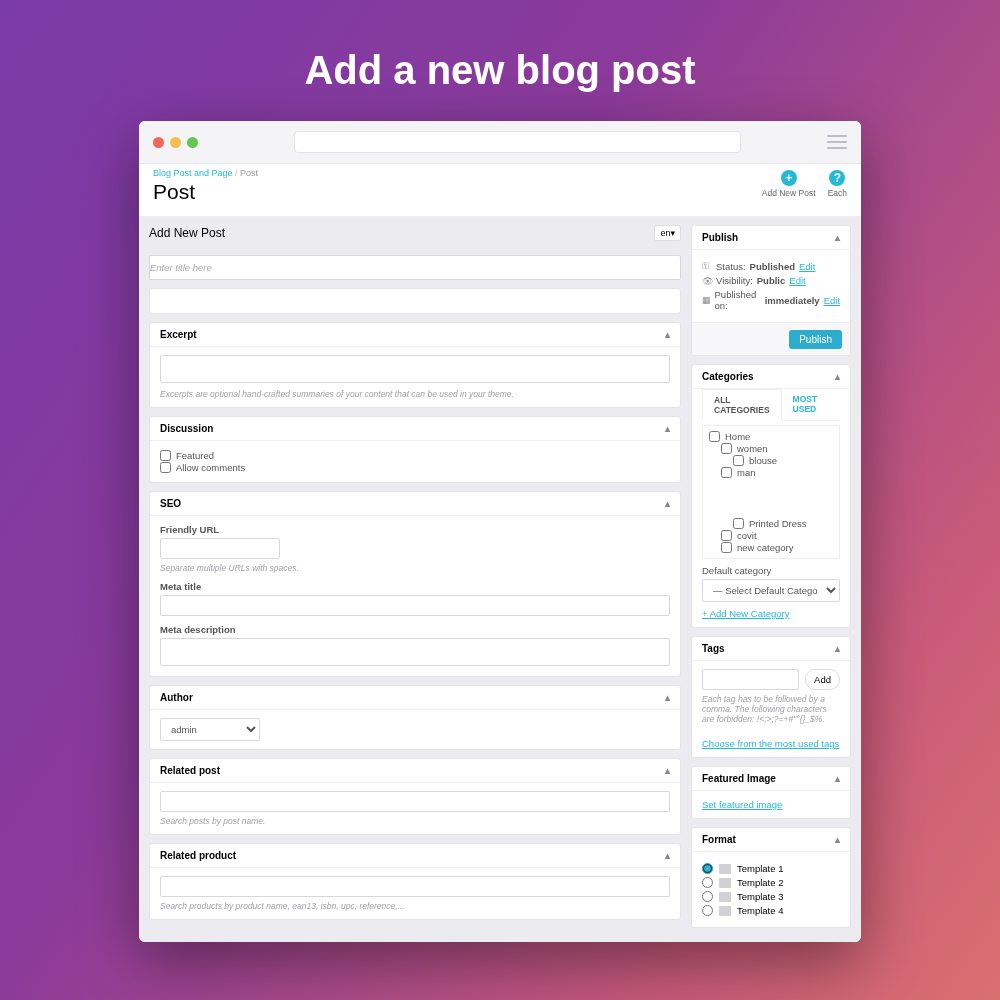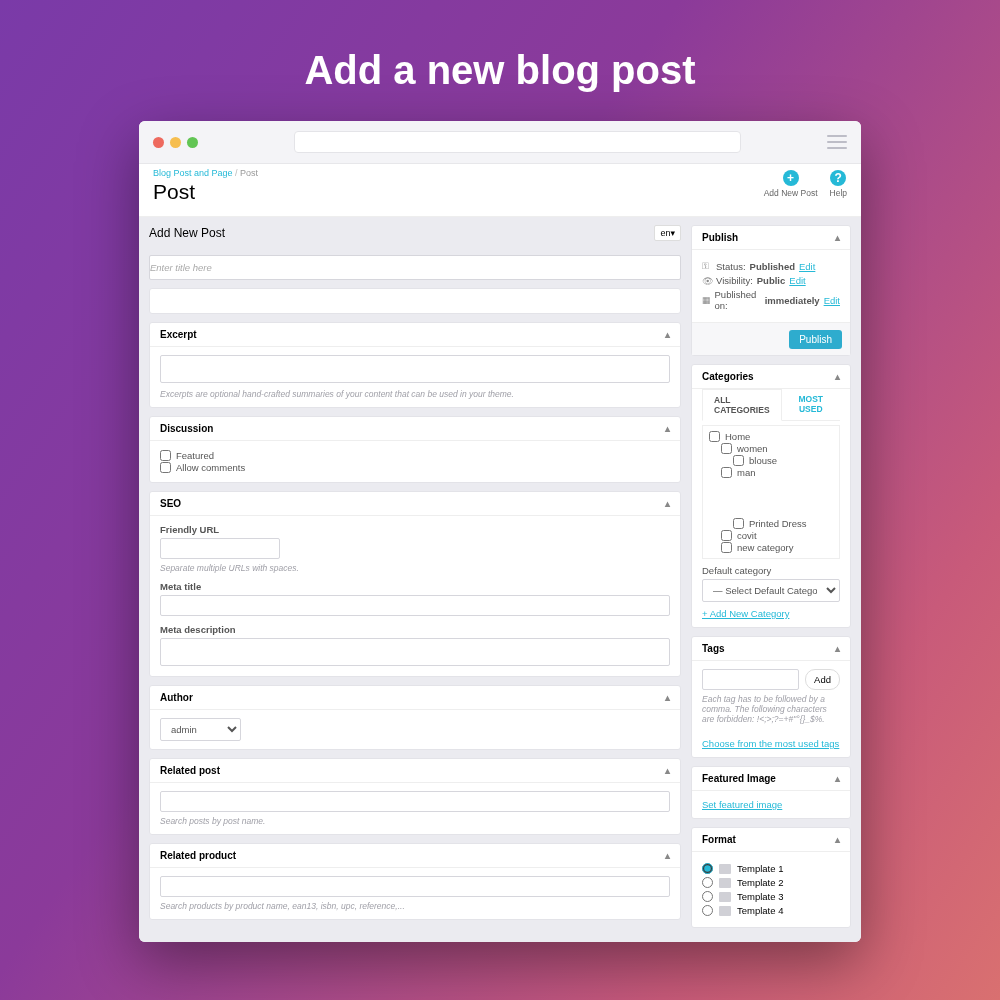--- a/index.html
+++ b/index.html
@@ -121,21 +121,21 @@
     font-size:9.5px; border-radius:10px; cursor:pointer;
   }
 
   .pubrow { font-size:9.5px; color:#555; display:flex; align-items:center; gap:4px; margin:3px 0;}
   .pubrow .ic { width:10px; color:#888; font-size:9px; }
   .pubfoot { background:#f7f7f9; border-top:1px solid #eee; padding:6px 8px; text-align:right;}
 
   .cat-tabs { display:flex; font-size:8.5px; border-bottom:1px solid #eee; }
   .cat-tab { padding:5px 11px; text-transform:uppercase; font-weight:600; color:#888; }
   .cat-tab.active { color:#555; background:#fff; border:1px solid #eee; border-bottom:1px solid #fff; margin-bottom:-1px;}
-  .cat-tab.link-t { color:#25b9d7;text-align:center; }
+  .cat-tab.link-t { color:#25b9d7; }
   .tree { border:1px solid #eee; margin-top:4px; padding:4px 6px; }
   .fmt-row { display:flex; align-items:center; gap:6px; font-size:9.5px; margin:3px 0;}
   .fmt-row input[type=radio]{ width:11px; height:11px; accent-color:#25b9d7;}
   .fmt-ic { width:12px; height:10px; background:#d0d0d6; border-radius:1px; }
   .row2 { display:flex; gap:6px; }
   .title-input::placeholder, input::placeholder { color:#aaa; font-style:italic;}
   .stand { background:#fff; border:1px solid #e3e3e8; border-radius:3px; }
 </style>
 </head>
 <body>
@@ -163,21 +163,21 @@
       <span>Post</span>
     </div>
     <div class="page-title">Post</div>
     <div class="topactions">
       <div class="topaction">
         <div class="circ">+</div>
         <span>Add New Post</span>
       </div>
       <div class="topaction">
         <div class="circ">?</div>
-        <span>Help</span>
+        <span>Each</span>
       </div>
     </div>
   </div>
 
   <div class="body">
     <div class="left">
       <div class="pane">
         <h3>Add New Post</h3>
         <span class="lang">en▾</span>
       </div>
@@ -229,21 +229,21 @@
           <textarea style=""></textarea>
         </div>
       </div>
 
       <div class="panel">
         <div class="panel-head">
           <span>Author</span>
           <span class="collapse">▴</span>
         </div>
         <div class="panel-body">
-          <select style="width:81px;">
+          <select style="width:100px;">
             <option>admin</option>
           </select>
         </div>
       </div>
 
       <div class="panel">
         <div class="panel-head">
           <span>Related post</span>
           <span class="collapse">▴</span>
         </div>

